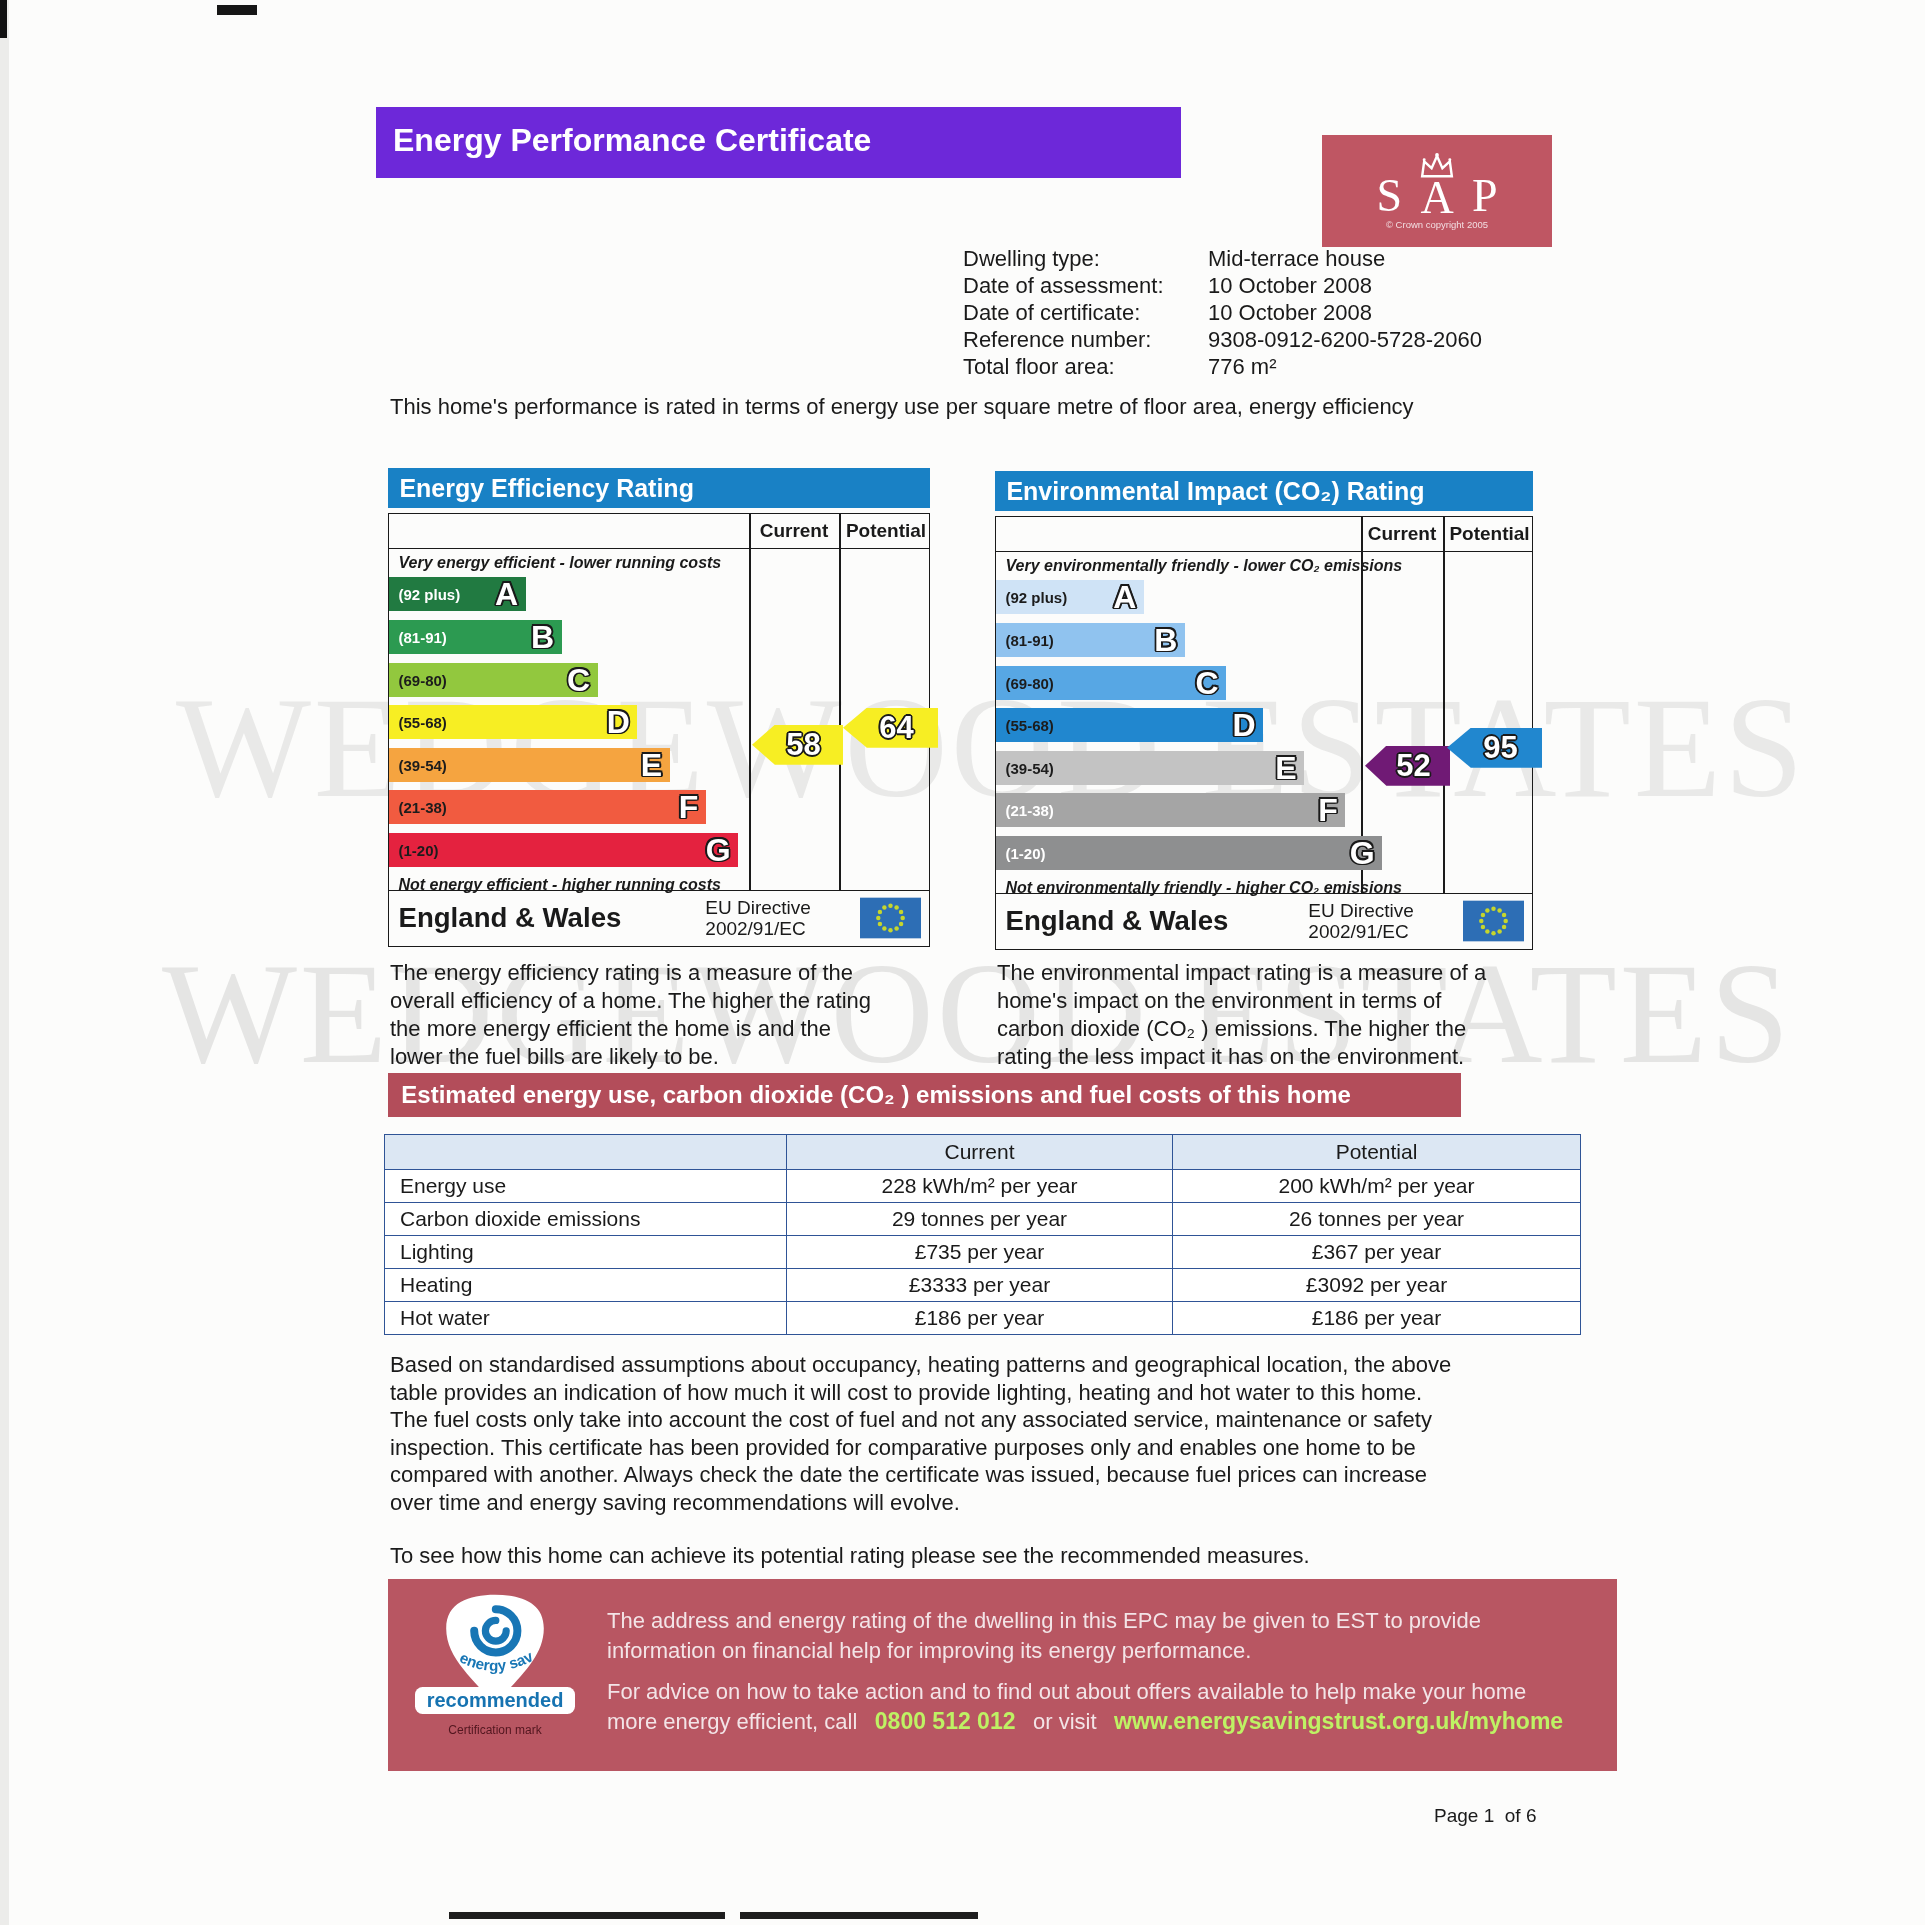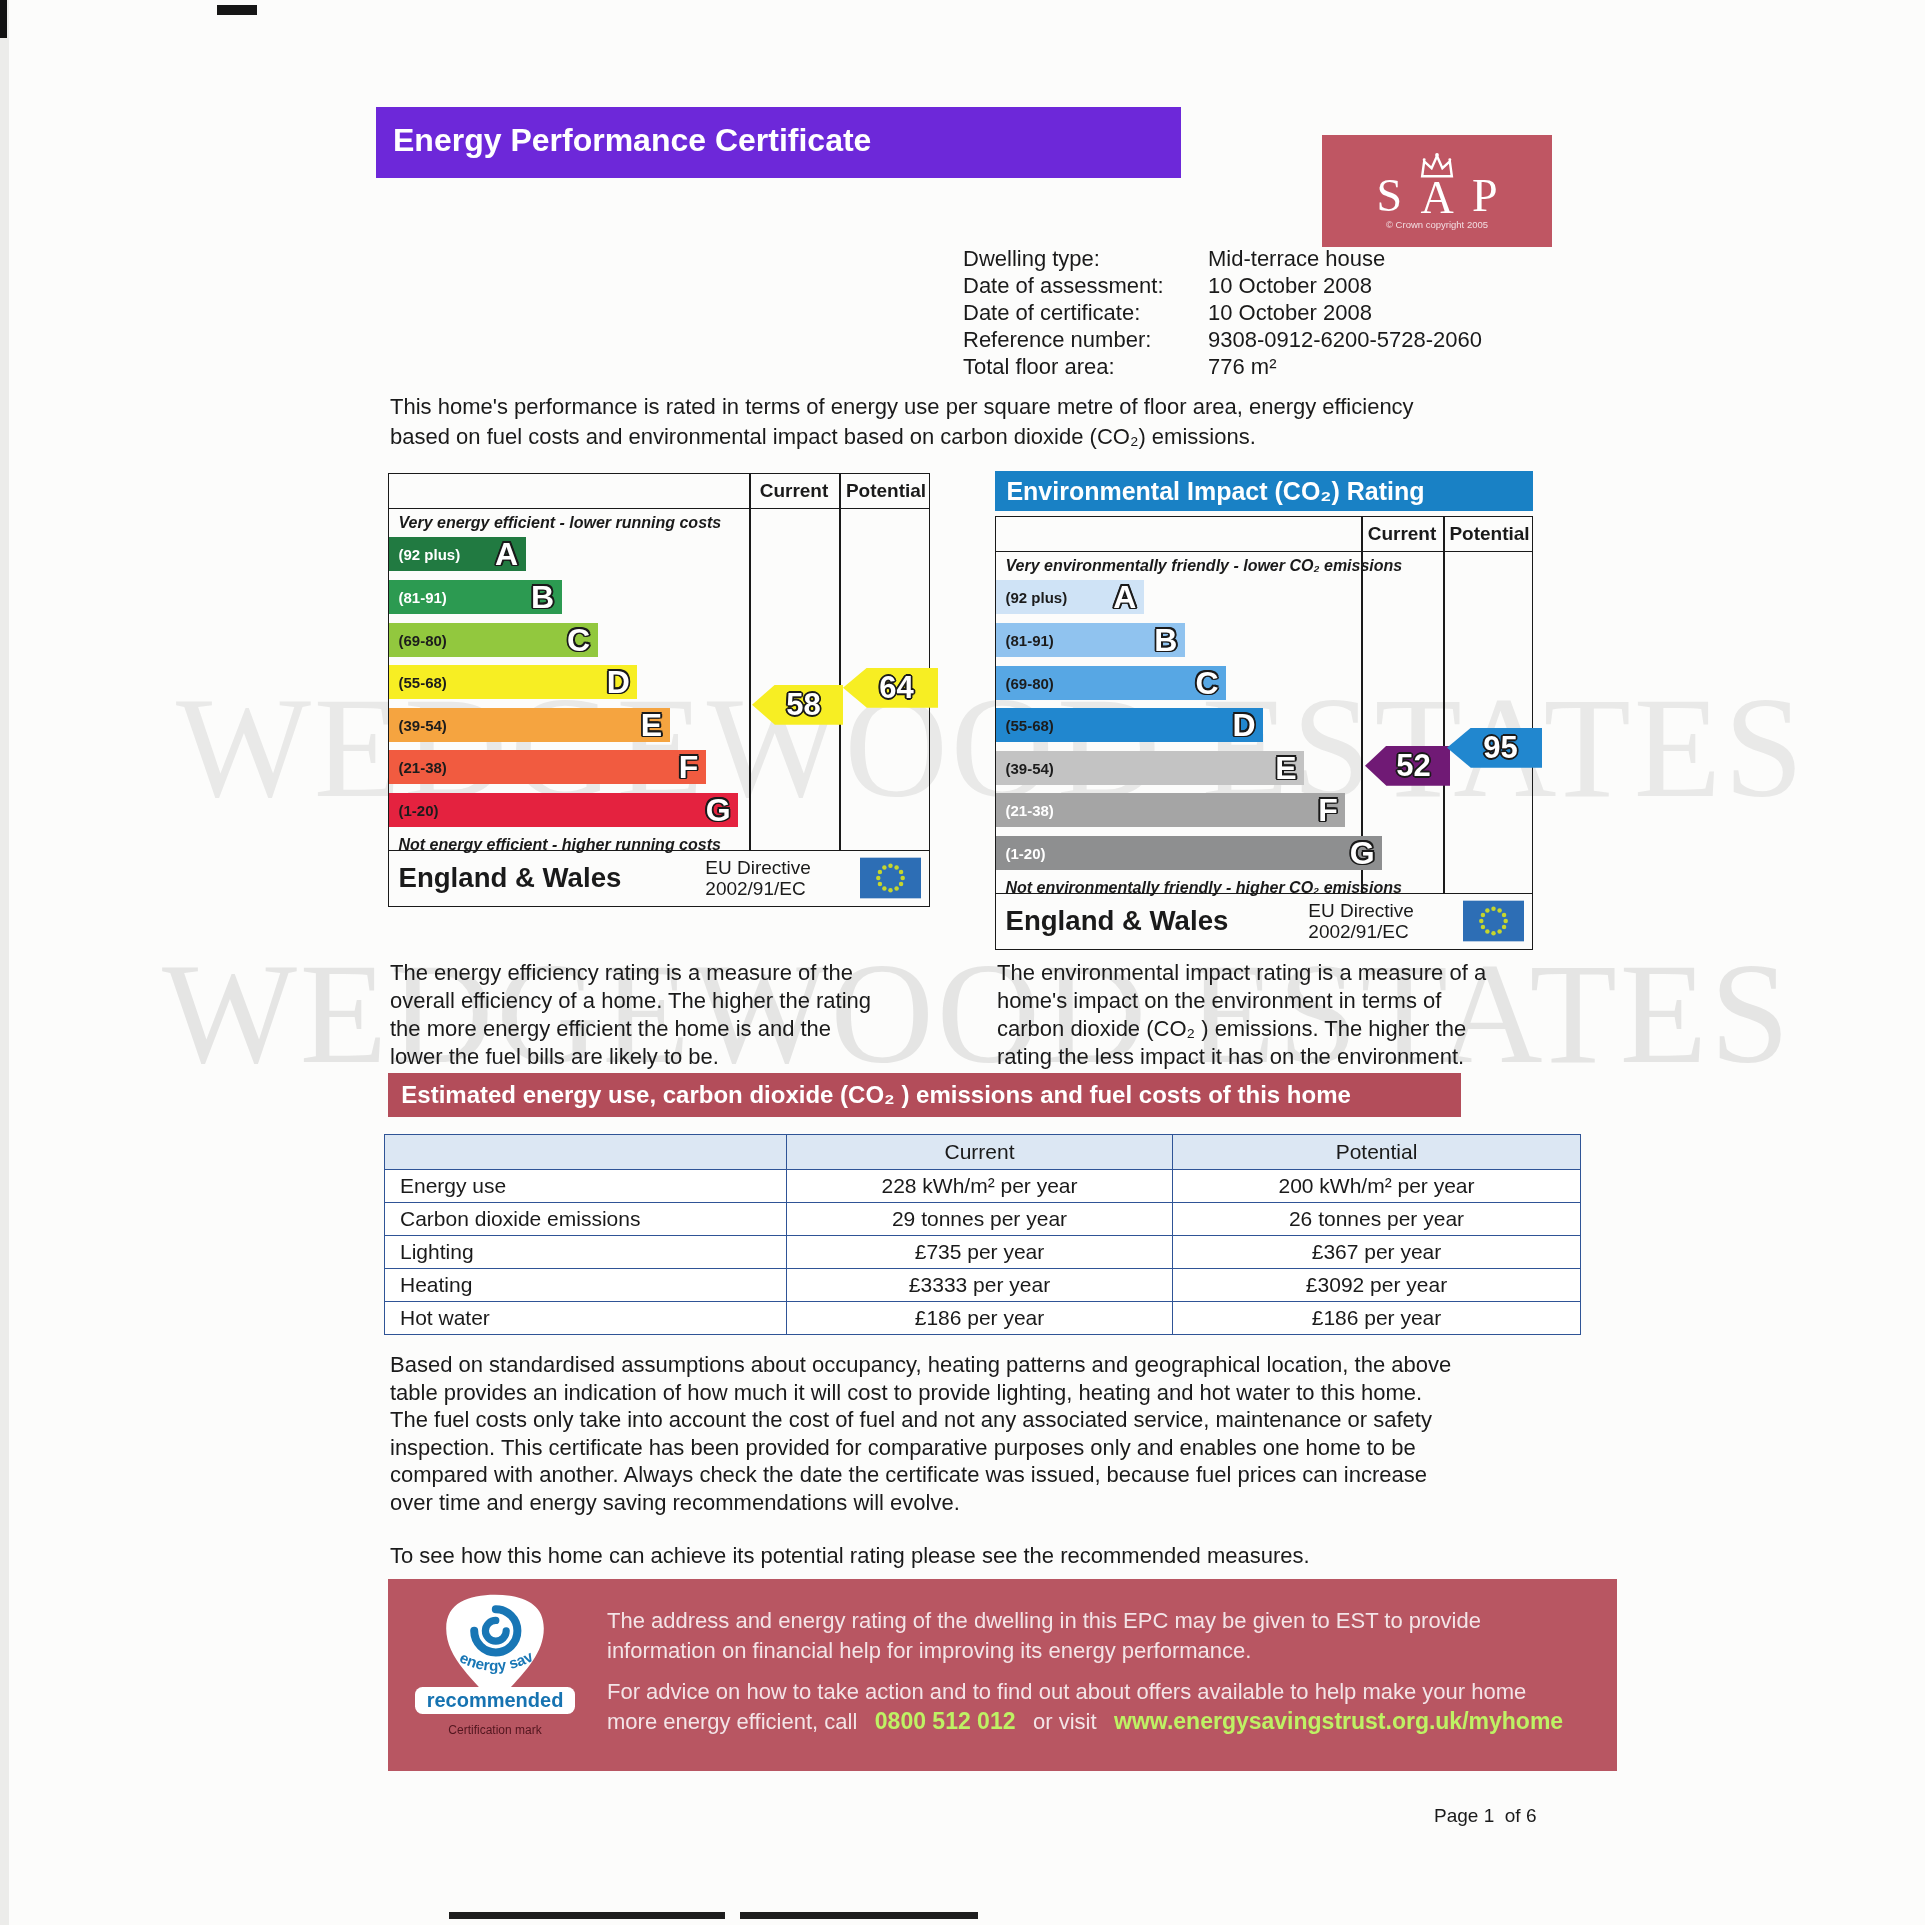--- a/index.html
+++ b/index.html
@@ -174,24 +174,24 @@
       <span class="det-value">9308-0912-6200-5728-2060</span>
     </div>
     <div class="det-row">
       <span class="det-label">Total floor area:</span>
       <span class="det-value">776 m²</span>
     </div>
   </div>
 
   <div class="abs intro">
     <span class="line">This home's performance is rated in terms of energy use per square metre of floor area, energy efficiency</span>
-    <span class="line">based on fuel costs and environmental impact based on carbon dioxide (CO₂) emissions.</span>
   </div>
 
   <div class="abs chart eer-chart">
+    <div class="chart-header">Energy Efficiency Rating</div>
     <div class="chart-box">
       <div class="colhead">
         <span class="ch-lab ch-cur">Current</span>
         <span class="ch-lab ch-pot">Potential</span>
       </div>
       <div class="vline v1"></div>
       <div class="vline v2"></div>
       <div class="rating">
         <div class="note">Very energy efficient - lower running costs</div>
         <div class="band eer-b0">

